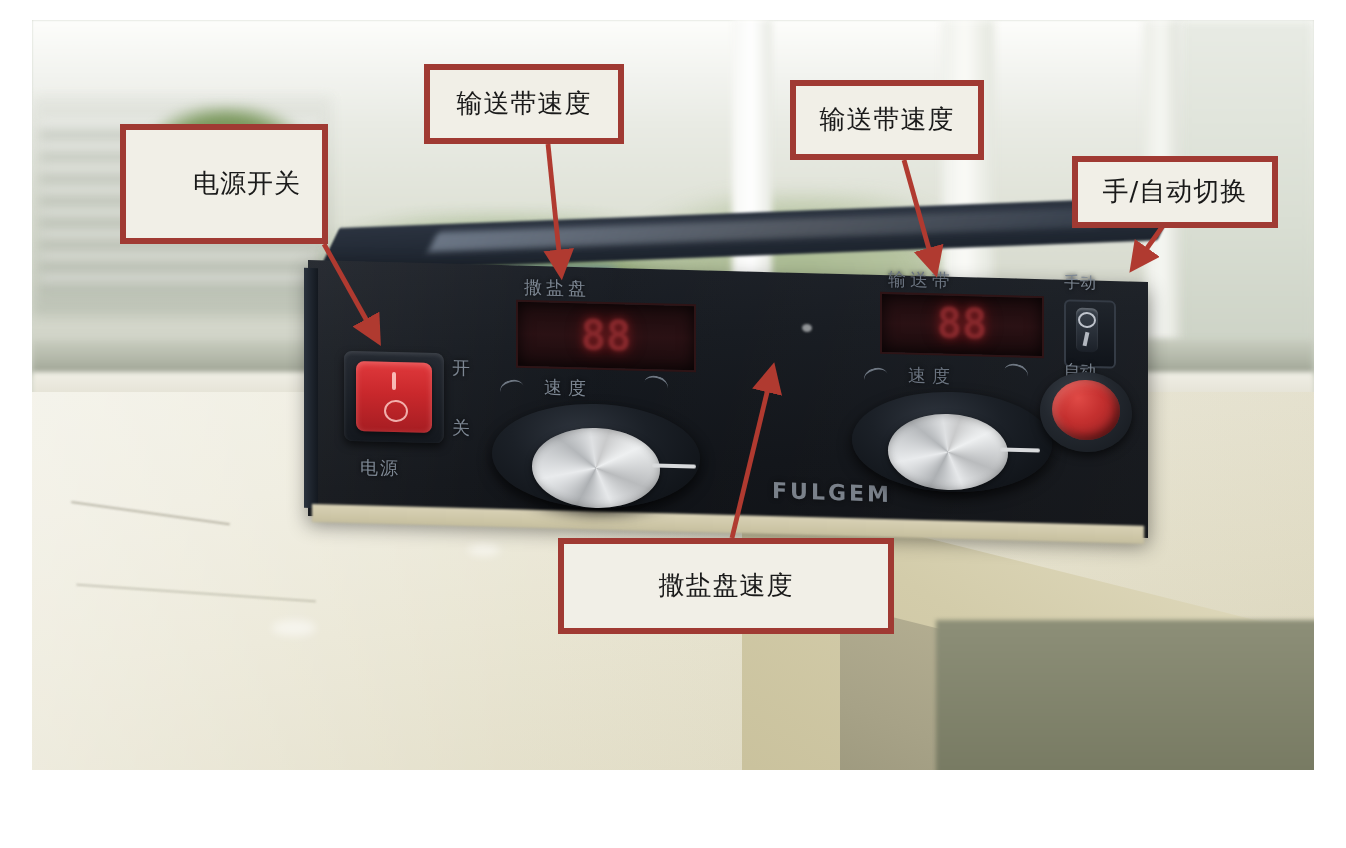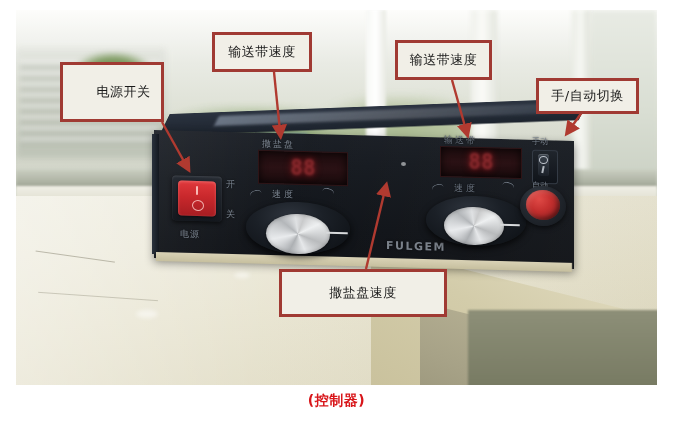--- a/index.html
+++ b/index.html
@@ -425,15 +425,14 @@
   </div>
 
   <div class="callout" style="left:536px;top:78px;width:103px;height:36px;">
     <span>手/自动切换</span>
   </div>
 
   <div class="callout" style="left:279px;top:269px;width:168px;height:48px;">
     <span>撒盐盘速度</span>
   </div>
 
-  <div class="caption">(控制器)</div>
 
 </div>
 
 </body></html>

